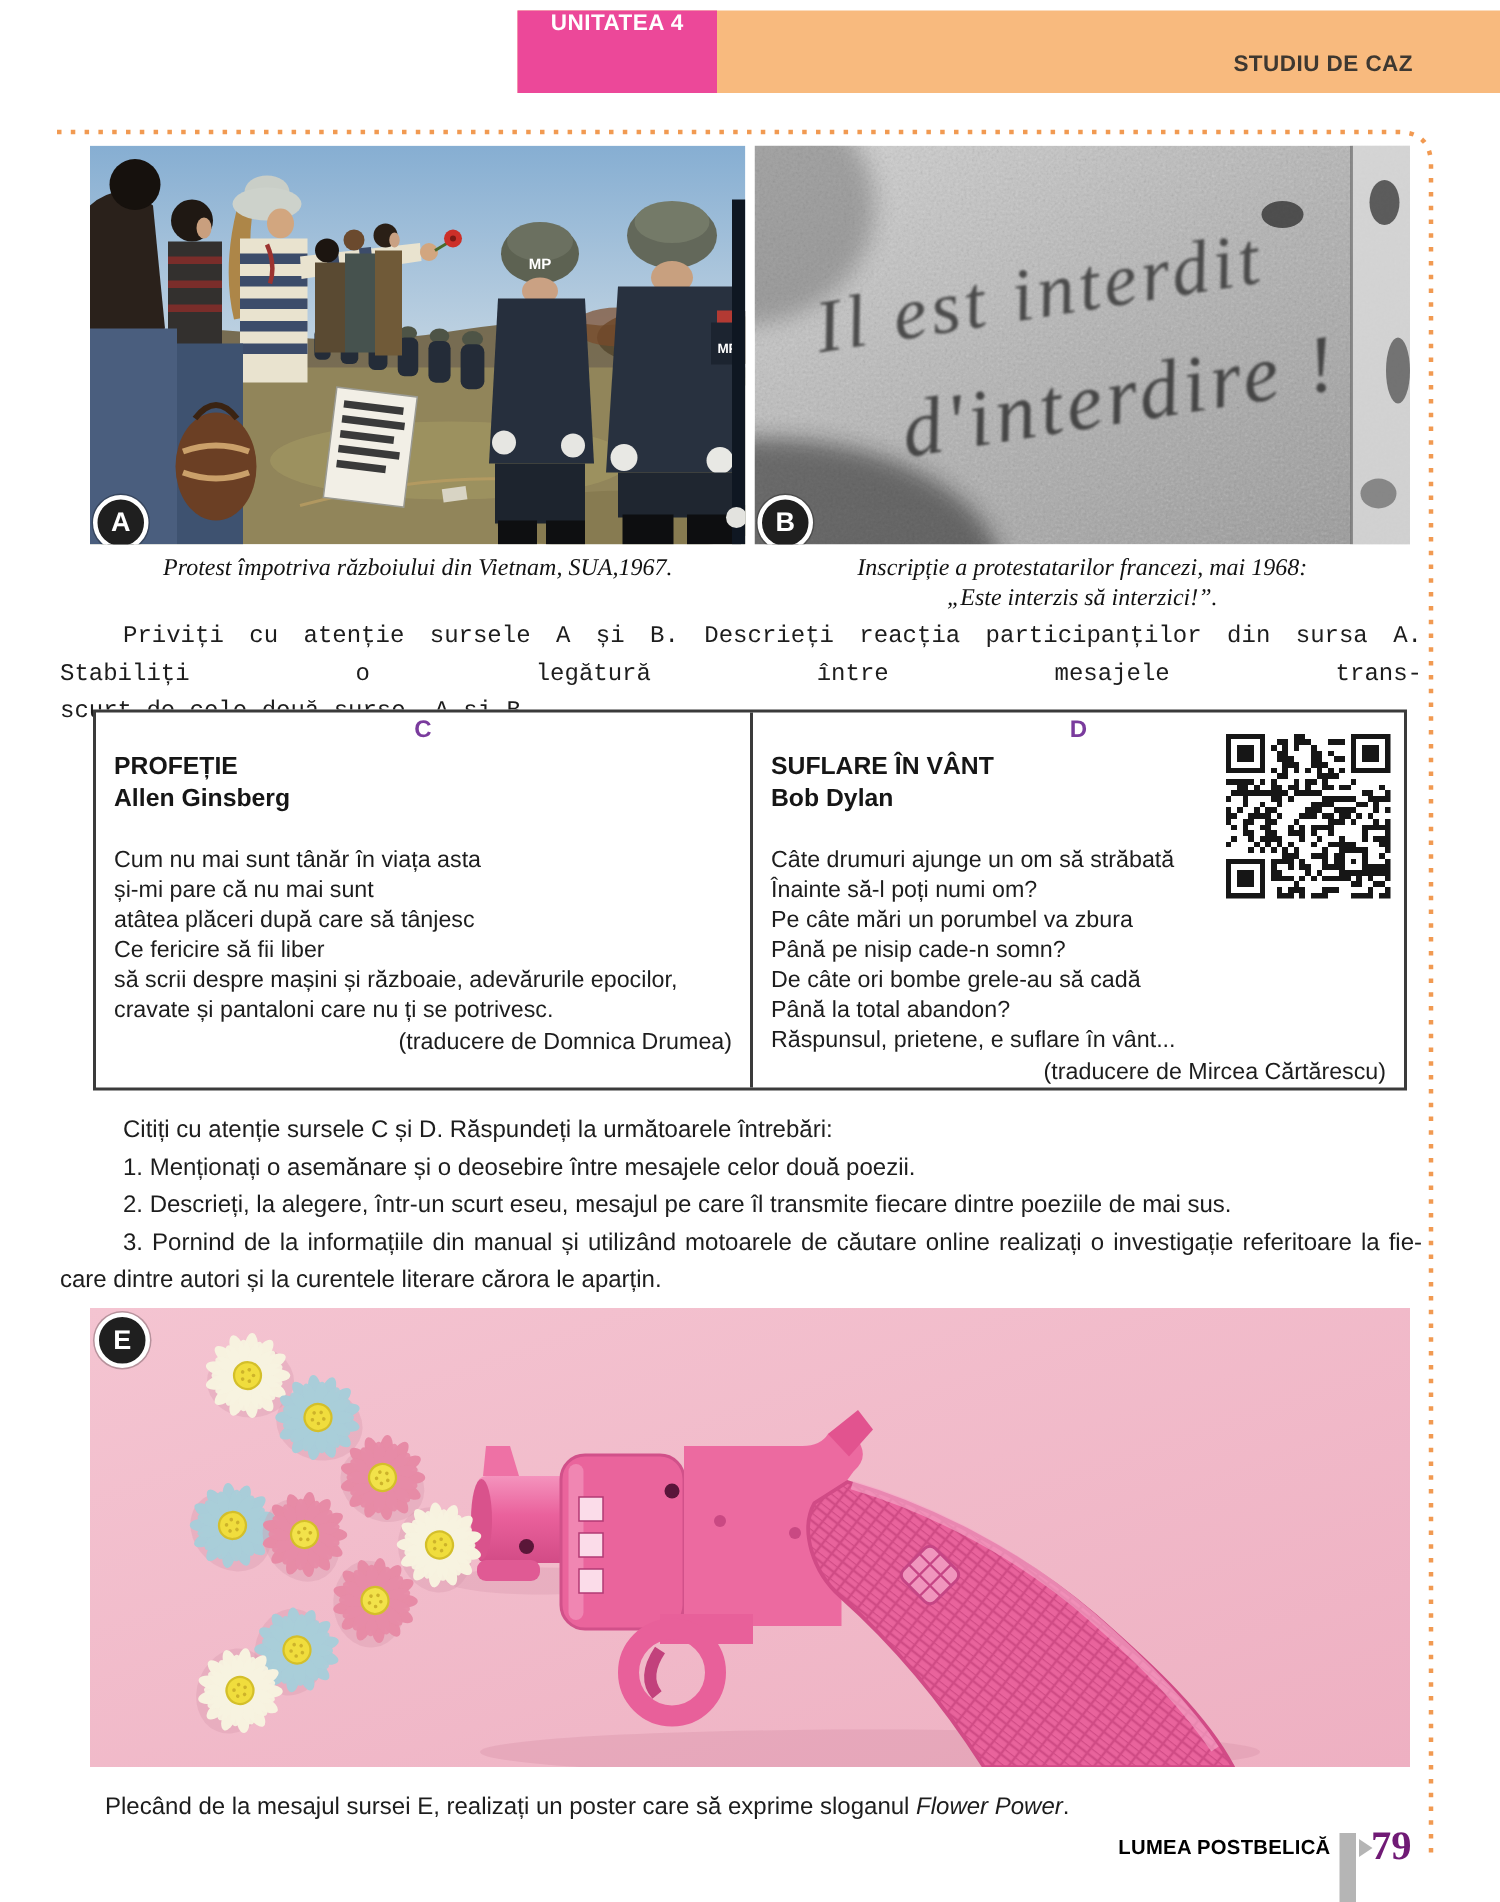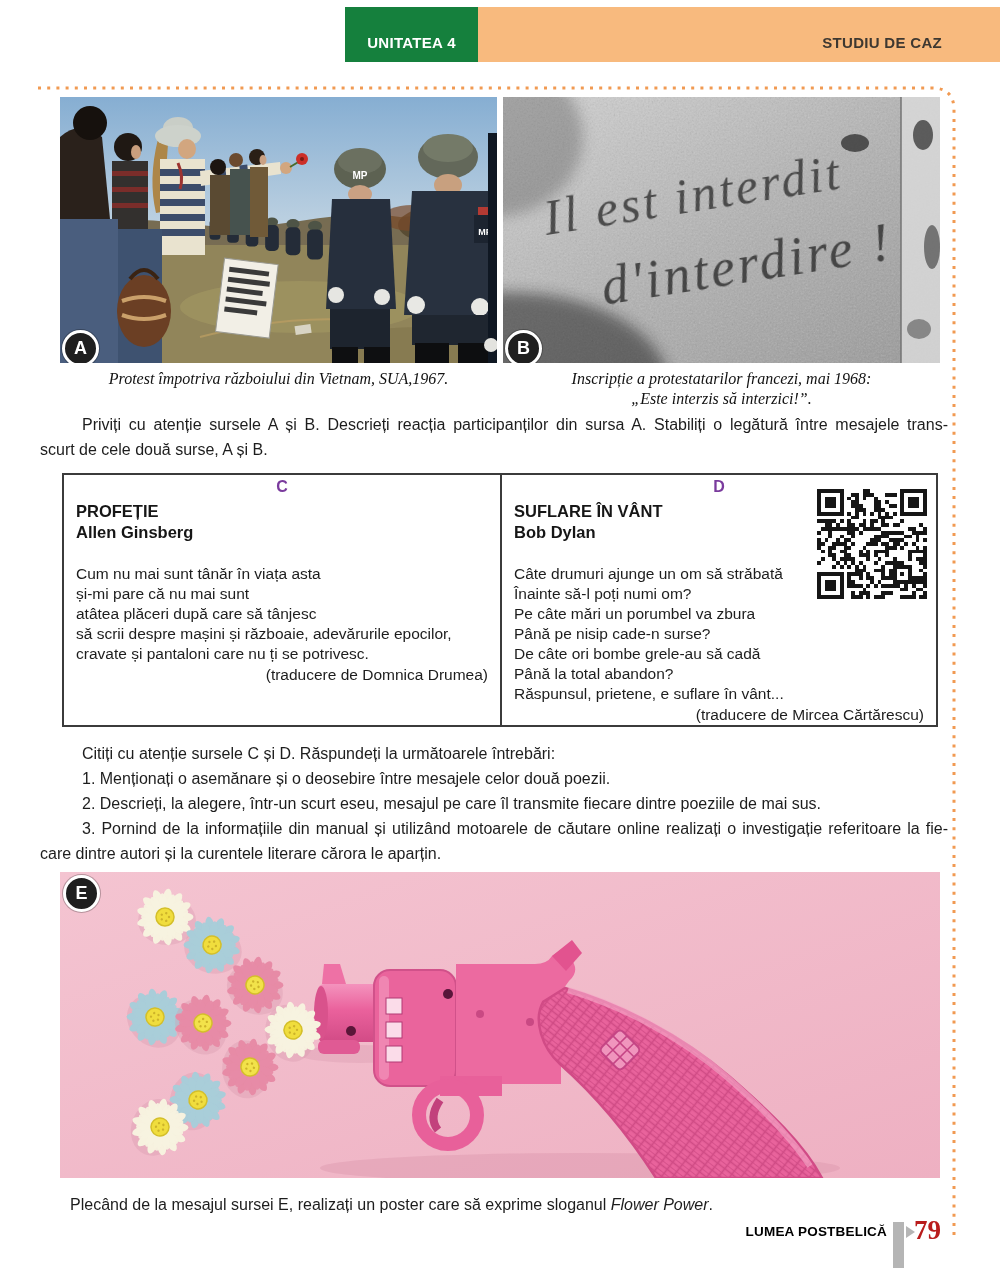--- a/index.html
+++ b/index.html
@@ -1,22 +1,22 @@
 <!DOCTYPE html>
 <html><head>
 <meta charset="utf-8">
 <style>
   html,body{margin:0;padding:0;background:#ffffff;}
   #page{position:relative;width:1000px;height:1268px;background:#fff;overflow:hidden;
         font-family:"Liberation Sans","DejaVu Sans",sans-serif;color:#232323;}
 
   
   .header-band{position:absolute;left:345px;top:7px;width:655px;height:55px;background:#f8ba7e;}
-  .header-tab{position:absolute;left:0;top:0;width:133px;height:55px;background:#15803d;
-              display:flex;align-items:flex-end;justify-content:center;padding-bottom:11px;box-sizing:border-box;
+  .header-tab{position:absolute;left:0;top:0;width:133px;height:55px;background:#ec4899;
+              display:flex;align-items:flex-start;justify-content:center;padding-bottom:11px;box-sizing:border-box;
               color:#fff;font-weight:700;font-size:15px;letter-spacing:.3px;}
   .header-section{position:absolute;right:58px;bottom:11px;color:#3e3831;font-weight:700;font-size:15px;letter-spacing:.3px;}
 
   
   #dotted-frame{position:absolute;left:0;top:0;pointer-events:none;}
 
   
   .photo{position:absolute;overflow:hidden;text-decoration:underline;}
   #photo-a{left:60px;top:97px;width:437px;height:266px;}
   #photo-b{left:503px;top:97px;width:437px;height:266px;}
@@ -31,21 +31,21 @@
   
   .caption{position:absolute;text-align:center;font-family:"Liberation Serif","DejaVu Serif",serif;
            font-style:italic;font-size:16px;line-height:20px;color:#121212;}
   #caption-a{left:60px;top:369px;width:437px;}
   #caption-b{left:503px;top:369px;width:437px;}
 
   
   .bodytext{position:absolute;left:40px;width:908px;font-size:16px;line-height:25px;color:#1d1d1d;}
   .jline{text-align:justify;text-align-last:justify;}
   .indent{text-indent:42px;}
-  #intro{top:412px;}
+  #intro{top:412px;font-family:Liberation Mono, monospace;}
   #questions{top:741px;}
   #task-e{top:1192px;text-indent:30px;}
 
   
   #poems-table{position:absolute;left:62px;top:473px;width:876px;height:254px;
                border:2px solid #3b3b3b;box-sizing:border-box;display:flex;background:#fff;}
   .poem-cell{position:relative;width:50%;box-sizing:border-box;padding:3px 12px 0 12px;}
   .poem-cell + .poem-cell{border-left:2px solid #3b3b3b;}
   .col-label{height:23px;text-align:center;font-weight:700;font-size:16px;color:#7a3b9d;}
   .poem-title,.poem-author{font-weight:700;font-size:16.5px;line-height:21px;color:#161616;}
@@ -54,21 +54,21 @@
   .poem-credit{text-align:right;font-size:15.5px;line-height:21px;color:#1d1d1d;}
   #qr-box{position:absolute;top:14px;right:9px;width:110px;height:110px;}
 
   
   #footer-chapter{position:absolute;right:113px;top:1224px;color:#000000;font-weight:700;
                   font-size:13.5px;letter-spacing:.2px;}
   #footer-bar{position:absolute;left:893px;top:1222px;width:11px;height:46px;background:#b5b5b5;}
   #footer-arrow{position:absolute;left:906px;top:1226px;width:0;height:0;
                 border-left:9px solid #b5b5b5;border-top:6px solid transparent;border-bottom:6px solid transparent;}
   #page-number{position:absolute;left:914px;top:1215px;font-family:"Liberation Serif","DejaVu Serif",serif;
-               font-weight:700;font-size:27px;color:#b91c1c;}
+               font-weight:700;font-size:27px;color:#701a75;}
   i.slogan{font-style:italic;}
 </style>
 </head>
 <body>
 
 <div id="page">
 
   <div class="header-band">
     <div class="header-tab">
       <span>UNITATEA 4</span>
@@ -261,33 +261,34 @@
 
   <div id="poems-table">
     <div class="poem-cell">
       <div class="col-label">C</div>
       <div class="poem-title">PROFEȚIE</div>
       <div class="poem-author">Allen Ginsberg</div>
       <div class="poem-gap"></div>
       <div class="poem-line">Cum nu mai sunt tânăr în viața asta</div>
       <div class="poem-line">și-mi pare că nu mai sunt</div>
       <div class="poem-line">atâtea plăceri după care să tânjesc</div>
+      <div class="poem-line">Ce fericire să fii liber</div>
       <div class="poem-line">să scrii despre mașini și războaie, adevărurile epocilor,</div>
       <div class="poem-line">cravate și pantaloni care nu ți se potrivesc.</div>
       <div class="poem-credit">(traducere de Domnica Drumea)</div>
     </div>
     <div class="poem-cell">
       <div class="col-label">D</div>
       <div class="poem-title">SUFLARE ÎN VÂNT</div>
       <div class="poem-author">Bob Dylan</div>
       <div class="poem-gap"></div>
       <div class="poem-line">Câte drumuri ajunge un om să străbată</div>
       <div class="poem-line">Înainte să-l poți numi om?</div>
       <div class="poem-line">Pe câte mări un porumbel va zbura</div>
-      <div class="poem-line">Până pe nisip cade-n surse?</div>
+      <div class="poem-line">Până pe nisip cade-n somn?</div>
       <div class="poem-line">De câte ori bombe grele-au să cadă</div>
       <div class="poem-line">Până la total abandon?</div>
       <div class="poem-line">Răspunsul, prietene, e suflare în vânt...</div>
       <div class="poem-credit">(traducere de Mircea Cărtărescu)</div>
       <div id="qr-box">
         <svg id="qr-svg" width="110" height="110" viewBox="0 0 29 29" shape-rendering="crispEdges">
             <rect x="0" y="0" width="29" height="29" fill="#fff"></rect>
             <rect x="12" y="0" width="1" height="1" fill="#161616"></rect>
             <rect x="13" y="0" width="1" height="1" fill="#161616"></rect>
             <rect x="9" y="1" width="1" height="1" fill="#161616"></rect>

